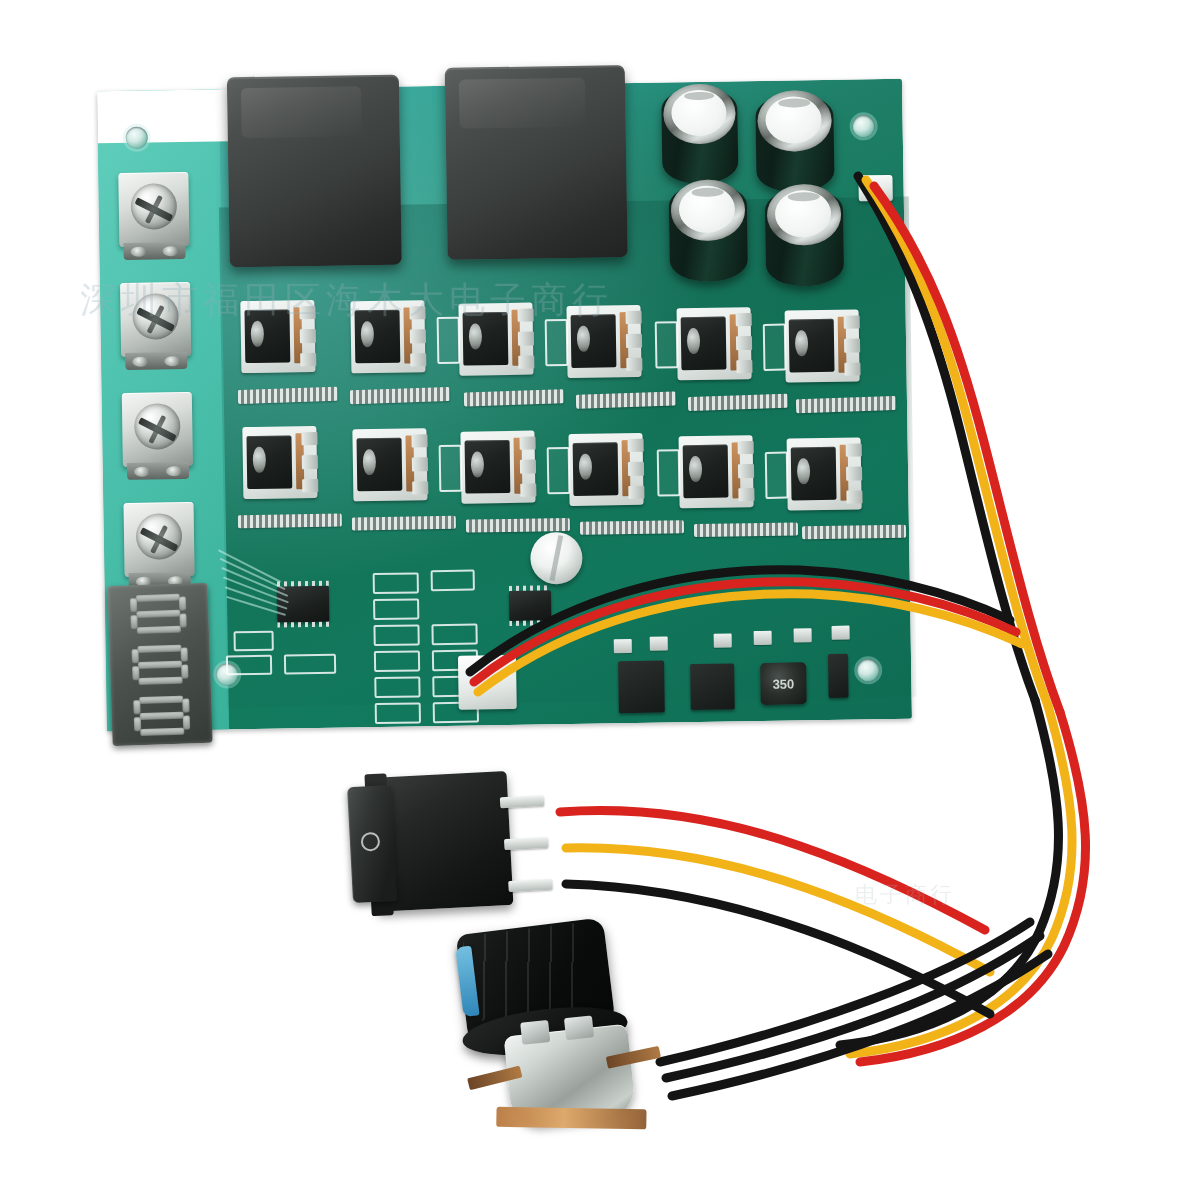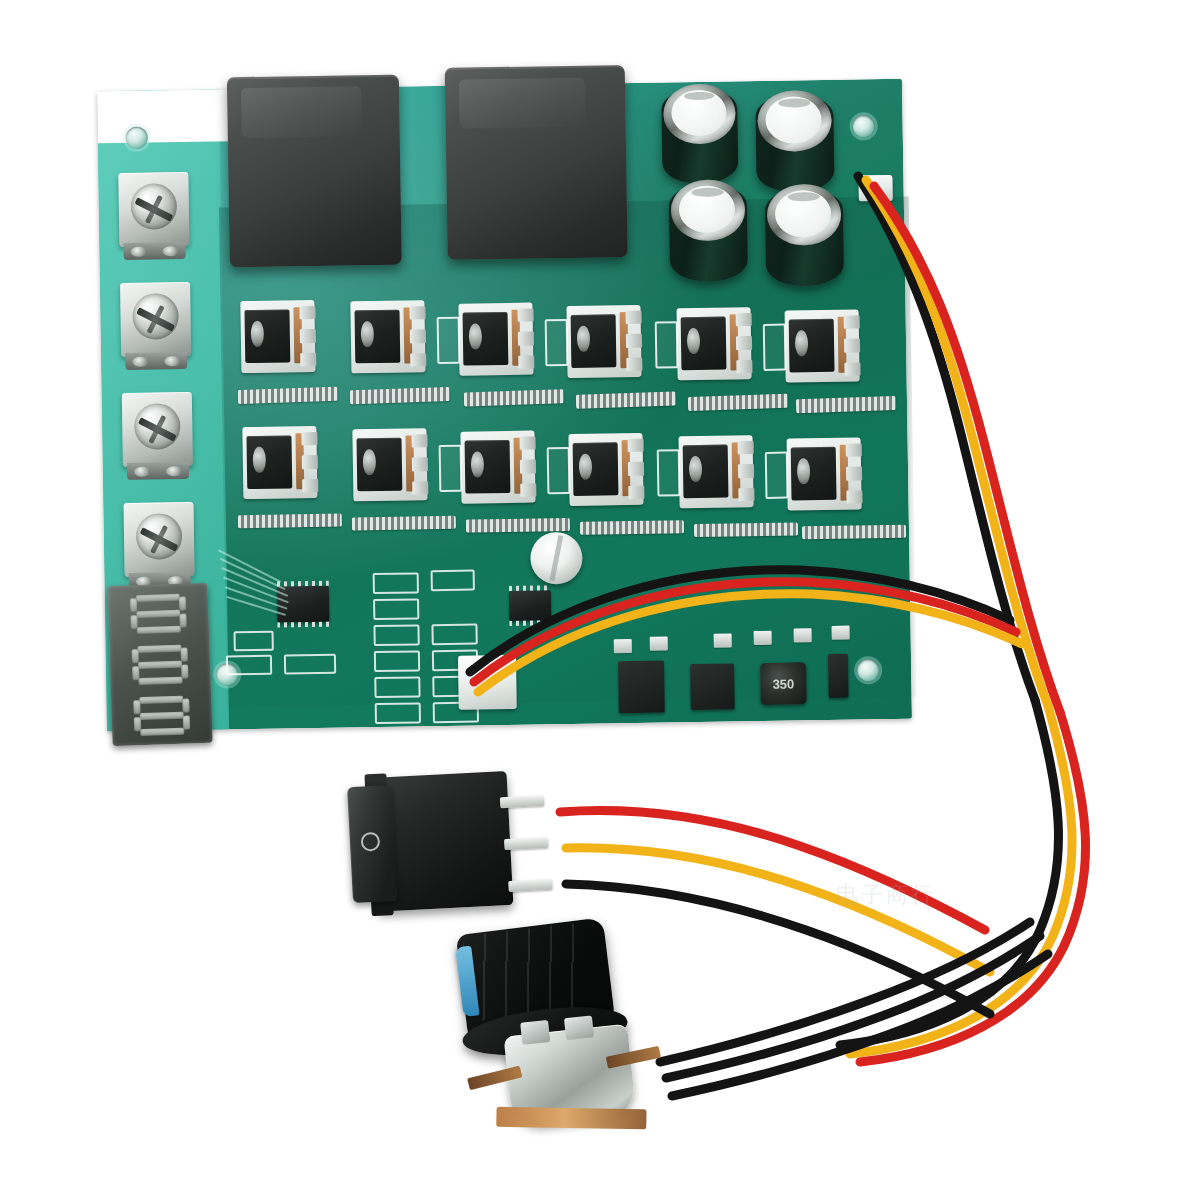--- a/index.html
+++ b/index.html
@@ -652,15 +652,16 @@
     <div class="potbody">
       <div class="can"></div>
       <div class="tabtop"></div>
       <div class="tabtop tabtop2"></div>
       <div class="lug" style="left:-40px;top:34px;transform:rotate(-8deg);"></div>
       <div class="lug" style="left:100px;top:28px;transform:rotate(-6deg);"></div>
       <div class="pcbstrip"></div>
     </div>
   </div>
 
-  <div class="watermark wm2" style="left:836px;top:880px;">电子商行</div>
+  <div class="watermark" style="left:80px;top:276px;">深圳市福田区海木大电子商行</div>
+  <div class="watermark wm2" style="left:855px;top:880px;">电子商行</div>
 
 </div>
 
 </body></html>

